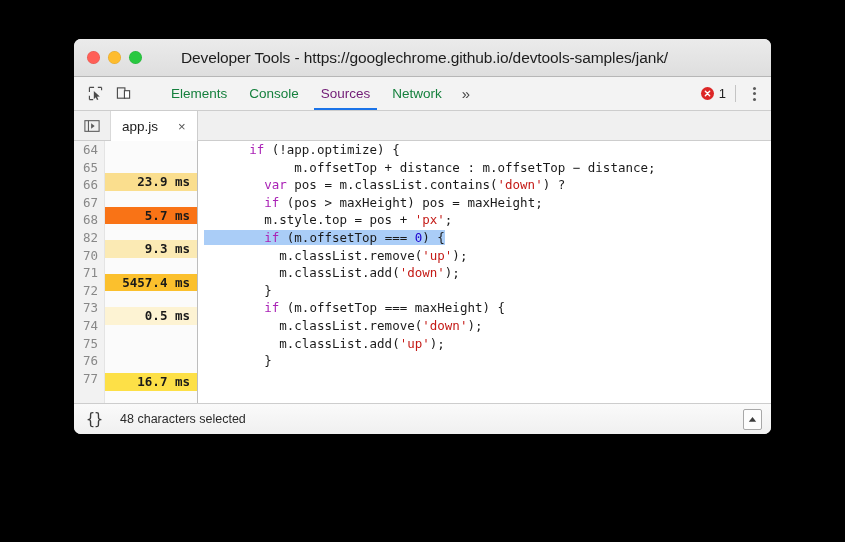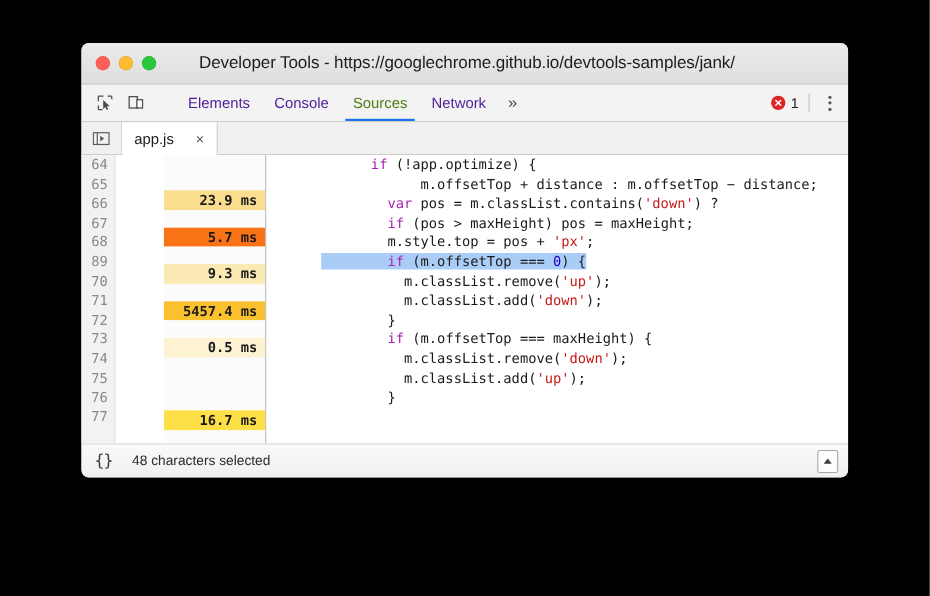--- a/index.html
+++ b/index.html
@@ -99,26 +99,26 @@
   .panel-tabs {
     display: flex;
     align-items: stretch;
     padding-left: 8px;
   }
   .panel-tab {
     display: flex;
     align-items: center;
     padding: 0 11px;
     font-size: 13.5px;
-    color: #4c1d95;
+    color: #15803d;
     position: relative;
     white-space: nowrap;
   }
   .panel-tab.active {
-    color: #4d7c0f;
+    color: #701a75;
   }
   .panel-tab.active::after {
     content: "";
     position: absolute;
     left: 4px; right: 4px; bottom: 0;
     height: 2.5px;
     background: #1a73e8;
   }
   .panel-tab.more {
     font-size: 15px;
@@ -208,21 +208,20 @@
 
   
   .editor {
     flex: 1 1 auto;
     display: flex;
     background: #ffffff;
     overflow: hidden;
     position: relative;
     font-family: "DejaVu Sans Mono", monospace;
     font-size: 12.5px;
-    gap: 44px;
   }
   .rows { display: flex; flex-direction: column; }
   .row {
     height: 17.6px;
     line-height: 17.6px;
     white-space: pre;
   }
 
   .gutter-nums {
     flex: 0 0 31px;
@@ -365,21 +364,21 @@
     </div>
   </div>
 
   <div class="editor">
     <div class="gutter-nums rows" id="gutter-nums">
         <div class="row">64</div>
         <div class="row">65</div>
         <div class="row">66</div>
         <div class="row">67</div>
         <div class="row">68</div>
-        <div class="row">89</div>
+        <div class="row">82</div>
         <div class="row">70</div>
         <div class="row">71</div>
         <div class="row">72</div>
         <div class="row">73</div>
         <div class="row">74</div>
         <div class="row">75</div>
         <div class="row">76</div>
         <div class="row">77</div>
       </div>
     <div class="gutter-times rows" id="gutter-times">

